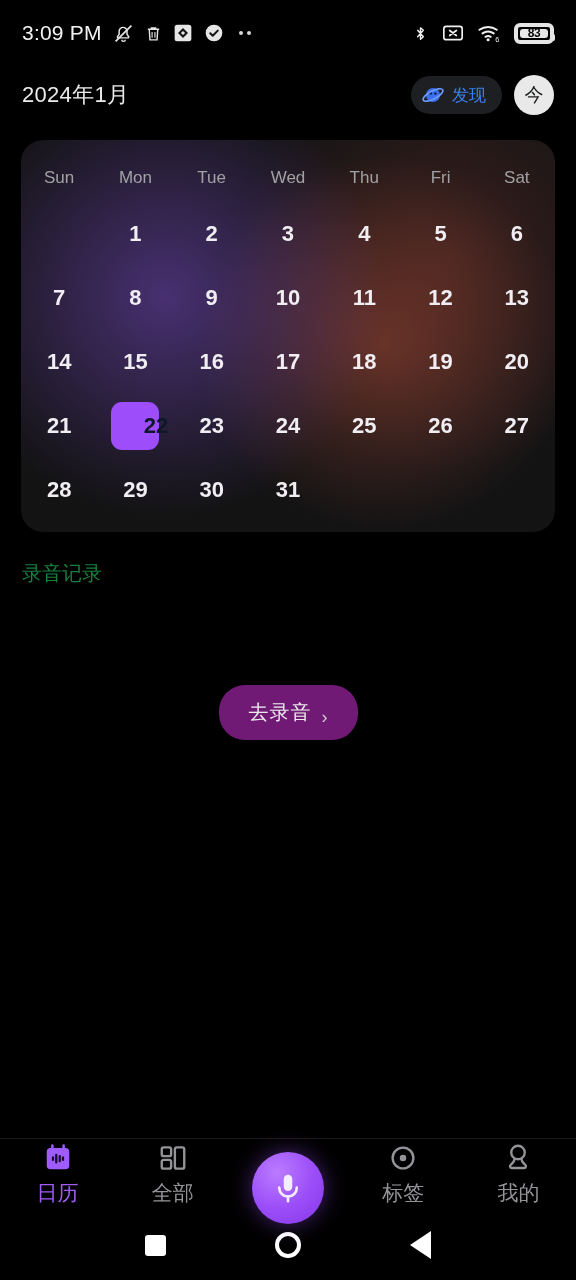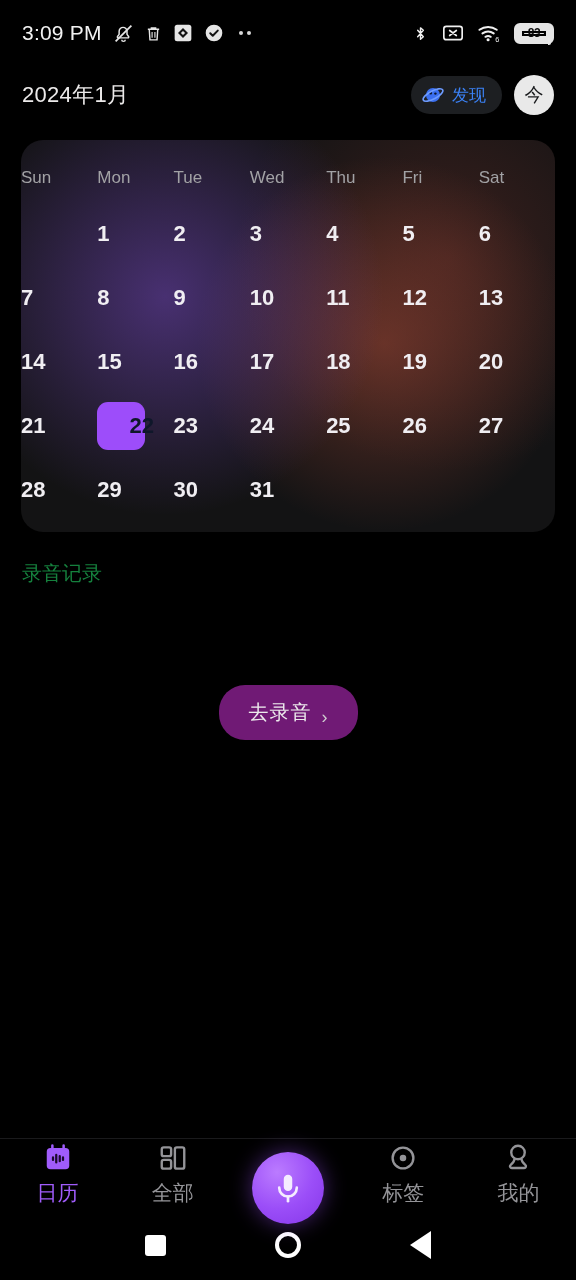--- a/index.html
+++ b/index.html
@@ -16,21 +16,21 @@
     height:66px; display:flex; align-items:center;
     padding:0 22px; color:#fff;
   }
   .sb-left { display:flex; align-items:center; gap:11px; flex:1; }
   .sb-time { font-size:21px; letter-spacing:.2px; color:#f2f2f2; }
   .sb-right { display:flex; align-items:center; gap:13px; }
   .sb-ico { display:block; }
   .dots { display:flex; gap:4px; align-items:center; margin-left:4px; }
   .dots i { width:4px; height:4px; border-radius:50%; background:#d8d8d8; display:block; }
   .battery {
-    width:40px; height:21px; border:8px solid #e5e5e5; border-radius:6px;
+    width:40px; height:21px; border:4px solid #e5e5e5; border-radius:6px;
     position:relative; display:flex; align-items:center; justify-content:center;text-align:center;
   }
   .battery:after {
     content:""; position:absolute; right:-5px; top:7px;
     width:3px; height:7px; background:#e8e8e8; border-radius:0 2px 2px 0;
   }
   .battery span { font-size:12px; font-weight:bold; color:#0a0a0a; background:#e8e8e8;
     position:absolute; inset:2px; border-radius:3px; display:flex;
     align-items:center; justify-content:center; letter-spacing:-.3px; }
 
@@ -62,21 +62,21 @@
       radial-gradient(circle at 27% 40%, rgba(116,72,190,.55) 0%, rgba(116,72,190,0) 48%),
       radial-gradient(circle at 68% 52%, rgba(176,78,58,.48) 0%, rgba(176,78,58,0) 45%),
       radial-gradient(circle at 80% 30%, rgba(150,62,50,.30) 0%, rgba(150,62,50,0) 42%),
       #131314;
     padding:14px 0 10px 0;
     overflow:hidden;
   }
   .cal-row { display:flex; }
   .cal-cell {
     flex:1; height:64px;
-    display:flex; align-items:center; 
+    display:flex; align-items:center; justify-content:center;
   }
   .cal-head .cal-cell { height:48px; }
   .wd { font-size:17px; color:#a2a2a5; }
   .day { font-size:22px; font-weight:bold; color:#f0eef2; }
   .day.empty { visibility:hidden; }
   .day-sel {
     width:48px; height:48px; border-radius:11px;
     background:#9d4dfa;
     display:flex; align-items:center; justify-content:center;
     color:#0f172a; font-size:22px; font-weight:bold;padding-left:41px;

